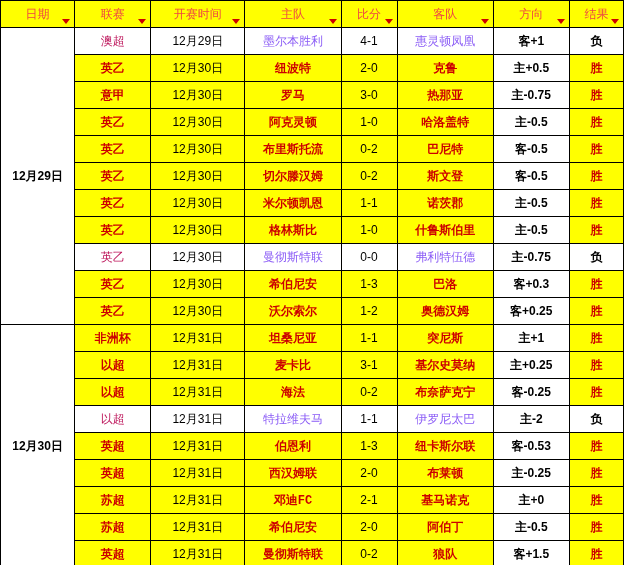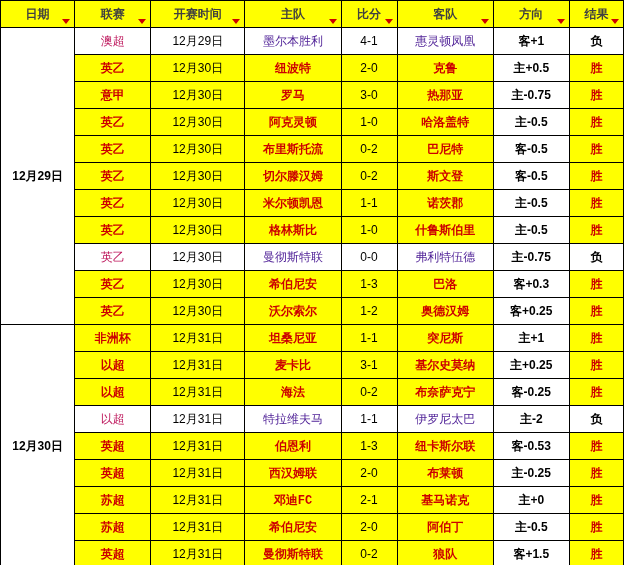--- a/index.html
+++ b/index.html
@@ -24,22 +24,22 @@
     vertical-align: middle;
     font-size: 12px;
     padding: 0;
     height: 26px;
     overflow: hidden;
     white-space: nowrap;
   }
   
   thead th {
     background: #ffff00;
-    color: #404040;
-    font-weight: bold;
+    color: #ef4444;
+    font-weight: normal;
     font-size: 14px;
     height: 34px;
     position: relative;
   }
   .hdr-inner {
     display: flex;
     align-items: center;
     justify-content: center;
     height: 100%;
     position: relative;
@@ -68,21 +68,21 @@
     background: #ffffff;
     color: #000000;
     font-weight: bold;
     font-size: 14px;
   }
   td.white { background: #ffffff; color: #000000; }
   td.yellow { background: #ffff00; color: #000000; }
   td.league-y { background: #ffff00; color: #cc0000; font-weight: bold; }
   td.league-w { background: #ffffff; color: #be185d; }
   td.team-y { background: #ffff00; color: #cc0000; font-weight: bold; font-family: Liberation Mono, monospace; }
-  td.team-w { background: #ffffff; color: #4c1d95; }
+  td.team-w { background: #ffffff; color: #8b5cf6; }
   td.dir { background: #ffffff; color: #000000; font-weight: bold; }
   td.res-win { background: #ffff00; color: #cc0000; font-weight: bold; font-size: 13px; }
   td.res-lose { background: #ffffff; color: #000000; font-weight: bold; font-size: 13px; }
 </style>
 </head>
 <body>
 
 <table class="sheet">
   <colgroup>
     <col class="c-date">

